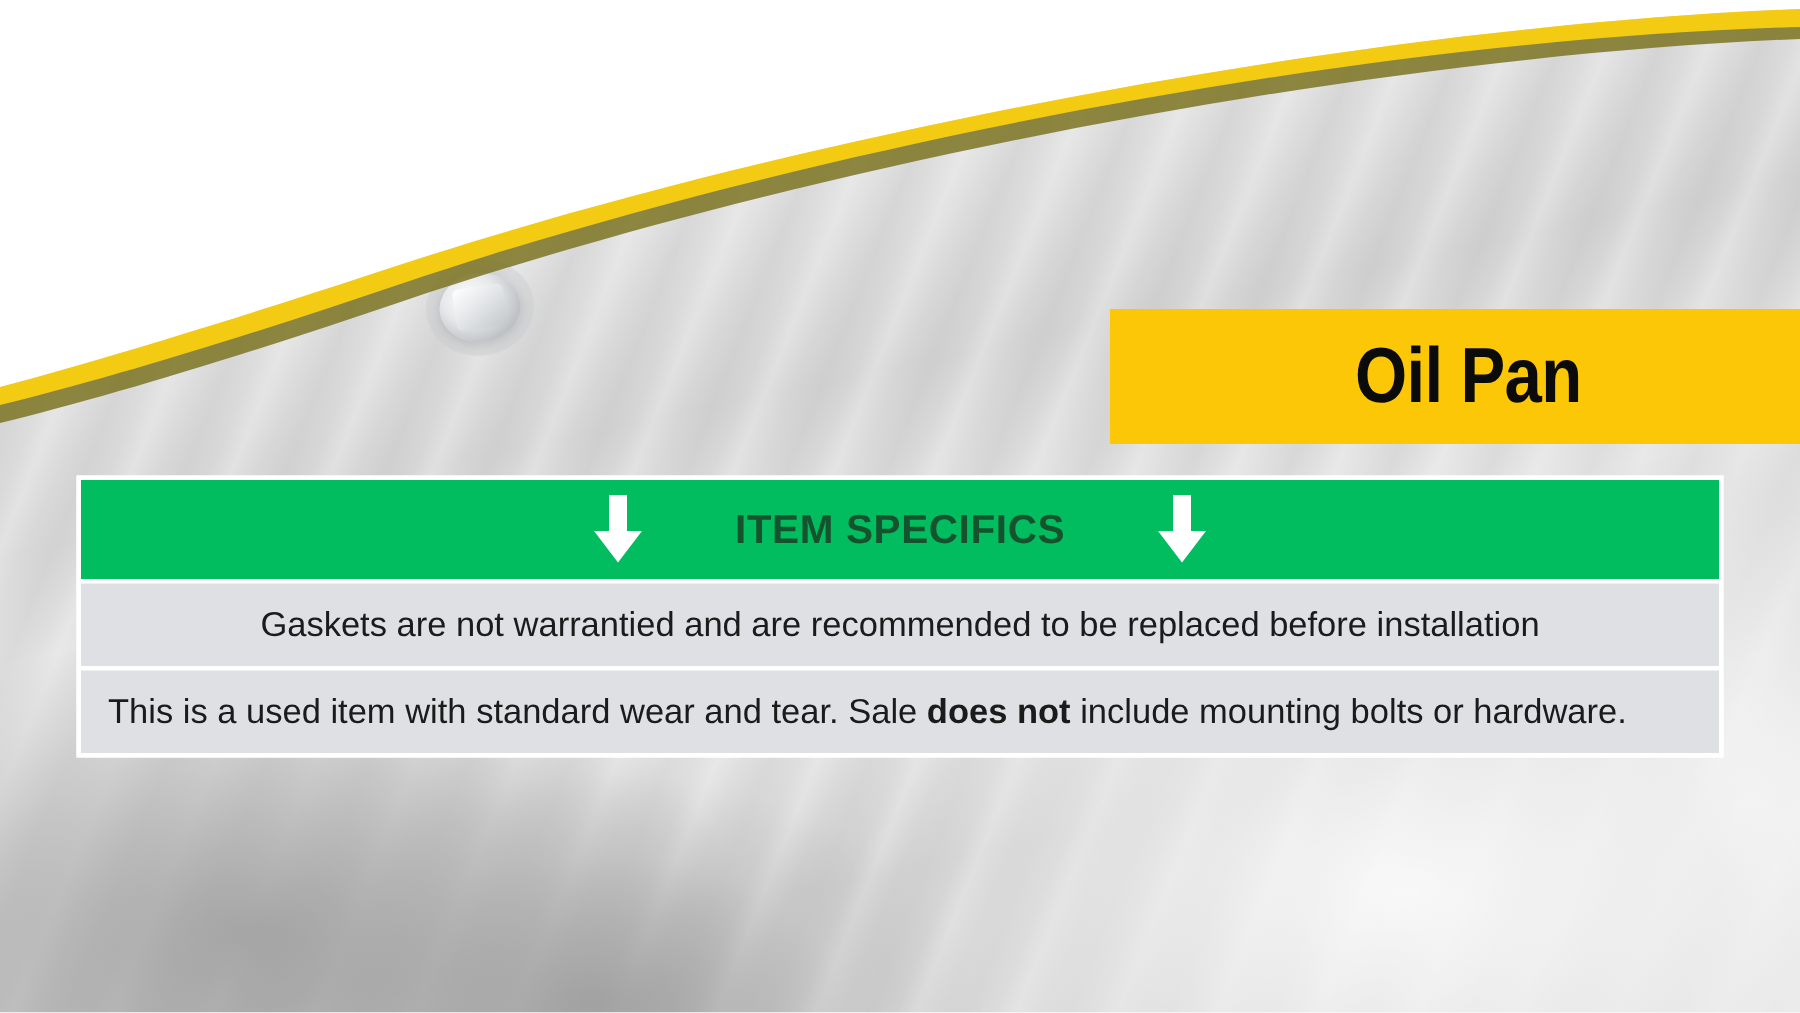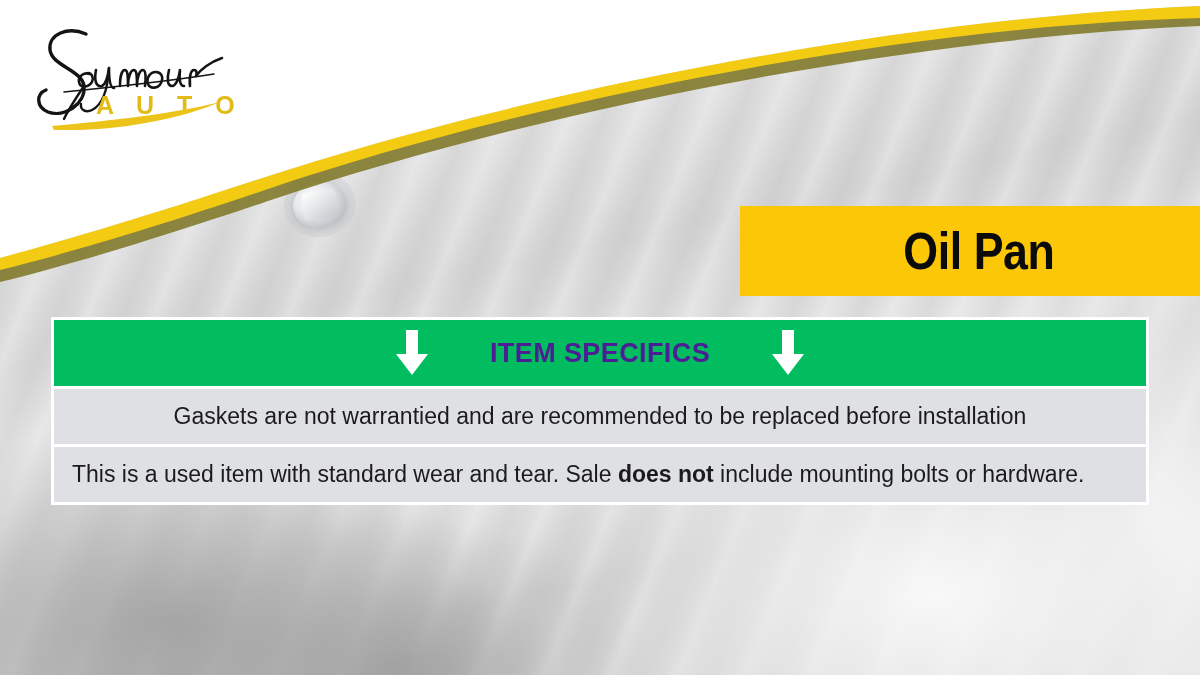--- a/index.html
+++ b/index.html
@@ -153,21 +153,21 @@
     height: 66px;
     display: flex;
     align-items: center;
     justify-content: center;
     gap: 60px;
     position: relative;
   }
   .specs-header .header-text {
     font-size: 27px;
     font-weight: bold;
-    color: #4c1d95;
+    color: #14532d;
     letter-spacing: 0.4px;
     white-space: nowrap;
   }
   .arrow-down {
     width: 36px;
     height: 46px;
     flex: 0 0 auto;
   }
   .arrow-down svg { display: block; }
 
@@ -203,56 +203,20 @@
       <path d="M0,0 L1200,0 L1200,6 C900,18 520,92 250,182 C150,215 60,242 0,258 Z" fill="#ffffff"></path>
 
       <path d="M1200,14 C900,27 520,101 250,191 C150,224 60,251 0,267 L0,282
                C70,265 165,236 268,201 C535,111 905,38 1200,26 Z" fill="#7c7422" opacity="0.85"></path>
 
       <path d="M1200,6 C900,18 520,92 250,182 C150,215 60,242 0,258 L0,270
                C70,253 165,224 268,189 C535,99 905,26 1200,18 Z" fill="#f2cb12"></path>
     </svg>
   </div>
 
-  <div class="logo">
-    <svg width="220" height="112" viewBox="0 0 220 112" xmlns="http://www.w3.org/2000/svg">
-      <g fill="none" stroke="#141414" stroke-linecap="round" stroke-linejoin="round">
-
-        <path d="M62,16 C44,8 24,16 26,32 C28,48 58,52 60,68 C62,86 40,100 24,94
-                 C12,89 12,76 22,72" stroke-width="3.4"></path>
-        <path d="M60,68 C52,80 44,92 40,101" stroke-width="2.4"></path>
-
-        <path d="M66,56 C60,54 54,58 55,64 C56,70 64,70 68,64 C70,60 68,55 64,55" stroke-width="2.6"></path>
-
-        <path d="M72,52 C70,62 72,70 78,68 C82,66 84,58 85,50
-                 C85,62 86,70 90,70" stroke-width="2.6"></path>
-        <path d="M85,50 C84,68 80,86 68,92 C62,95 56,92 57,86" stroke-width="2.4"></path>
-
-        <path d="M96,68 C96,58 98,52 101,52 C104,52 104,60 104,68
-                 C104,58 107,52 110,52 C113,52 113,60 113,68
-                 C113,58 116,52 119,52 C122,52 122,61 121,68" stroke-width="2.6"></path>
-
-        <path d="M132,54 C126,54 122,60 124,66 C126,71 134,71 137,65 C140,59 137,54 132,54Z" stroke-width="2.6"></path>
-
-        <path d="M145,52 C143,60 143,68 148,68 C152,68 155,60 156,52
-                 C155,62 156,68 160,68" stroke-width="2.6"></path>
-
-        <path d="M166,68 C165,58 167,52 170,52 C173,52 173,56 172,58
-                 C176,52 186,44 198,40" stroke-width="2.6"></path>
-
-        <path d="M40,74 C80,70 140,64 190,56" stroke-width="1.6"></path>
-      </g>
-
-      <g fill="#e2bb17" font-family="'Liberation Sans', sans-serif" font-weight="bold" font-size="25">
-        <text x="72" y="96" letter-spacing="8">A U T O</text>
-      </g>
-
-      <path d="M28,108 C70,104 140,98 196,84 C150,104 80,114 30,112 Z" fill="#ecc319"></path>
-    </svg>
-  </div>
 
   <div class="title-banner">
     <div class="title-text">Oil Pan</div>
   </div>
 
   <div class="specs-table">
 
     <div class="specs-header">
       <span class="arrow-down">
         <svg width="36" height="46" viewBox="0 0 36 46" xmlns="http://www.w3.org/2000/svg">

